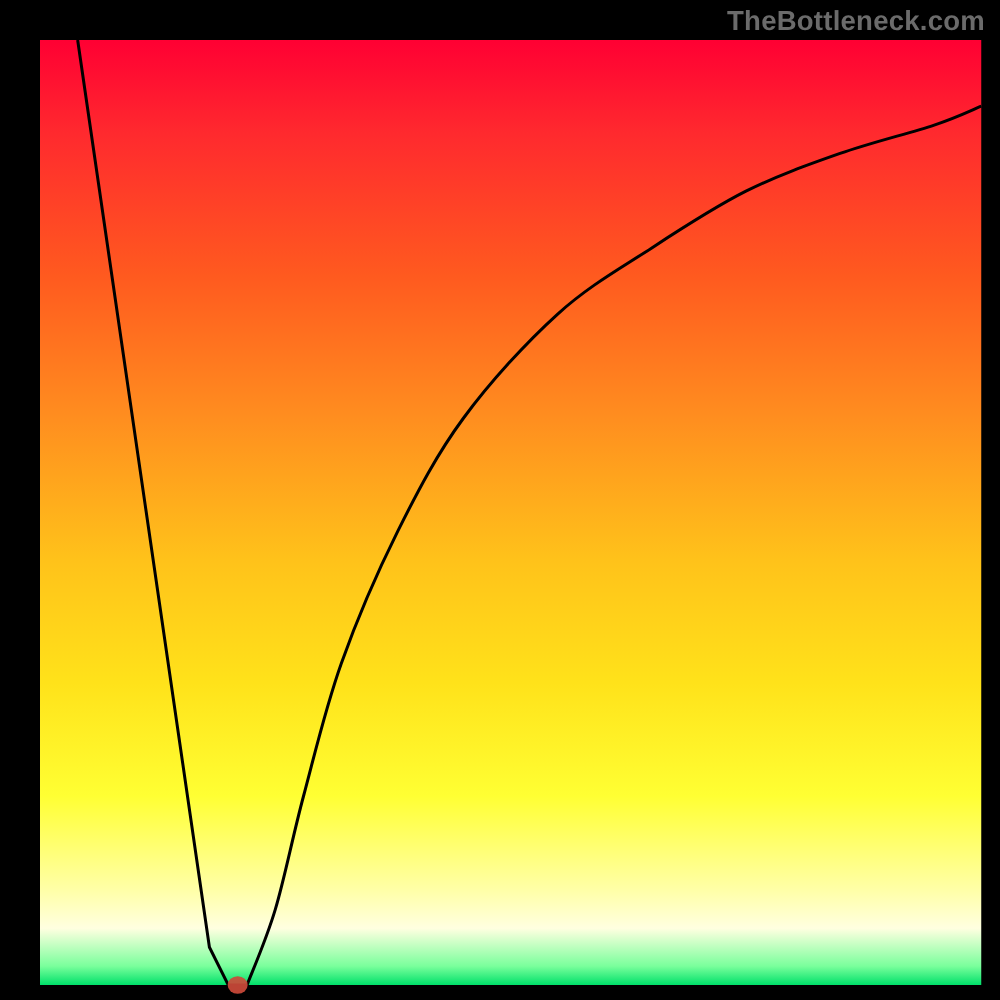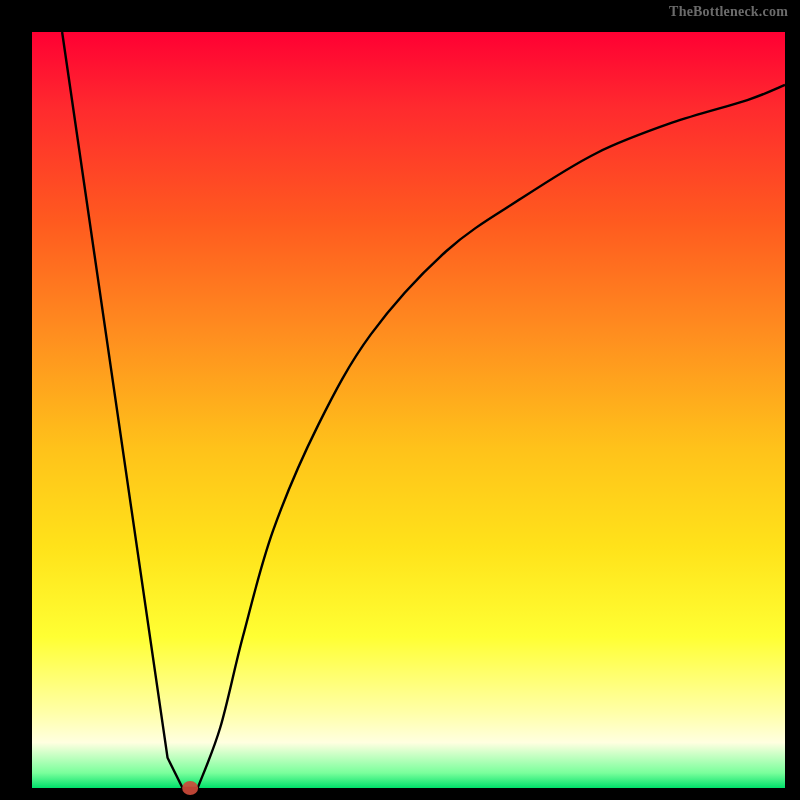--- a/index.html
+++ b/index.html
@@ -34,22 +34,22 @@
       #ffffe0 94%,
       #7aff9c 98%,
       #00e06a 100%
     );
   }
   .watermark {
     position: absolute;
     top: 4px;
     right: 12px;
     color: #6b6b6b;
-    font-family: Liberation Serif, serif;
-    font-size: 14px;
+    font-family: Liberation Sans, sans-serif;
+    font-size: 22px;
     font-weight: 600;
     letter-spacing: 0.2px;
     user-select: none;
   }
   svg {
     position: absolute;
     left: 0;
     top: 0;
   }
 </style>

